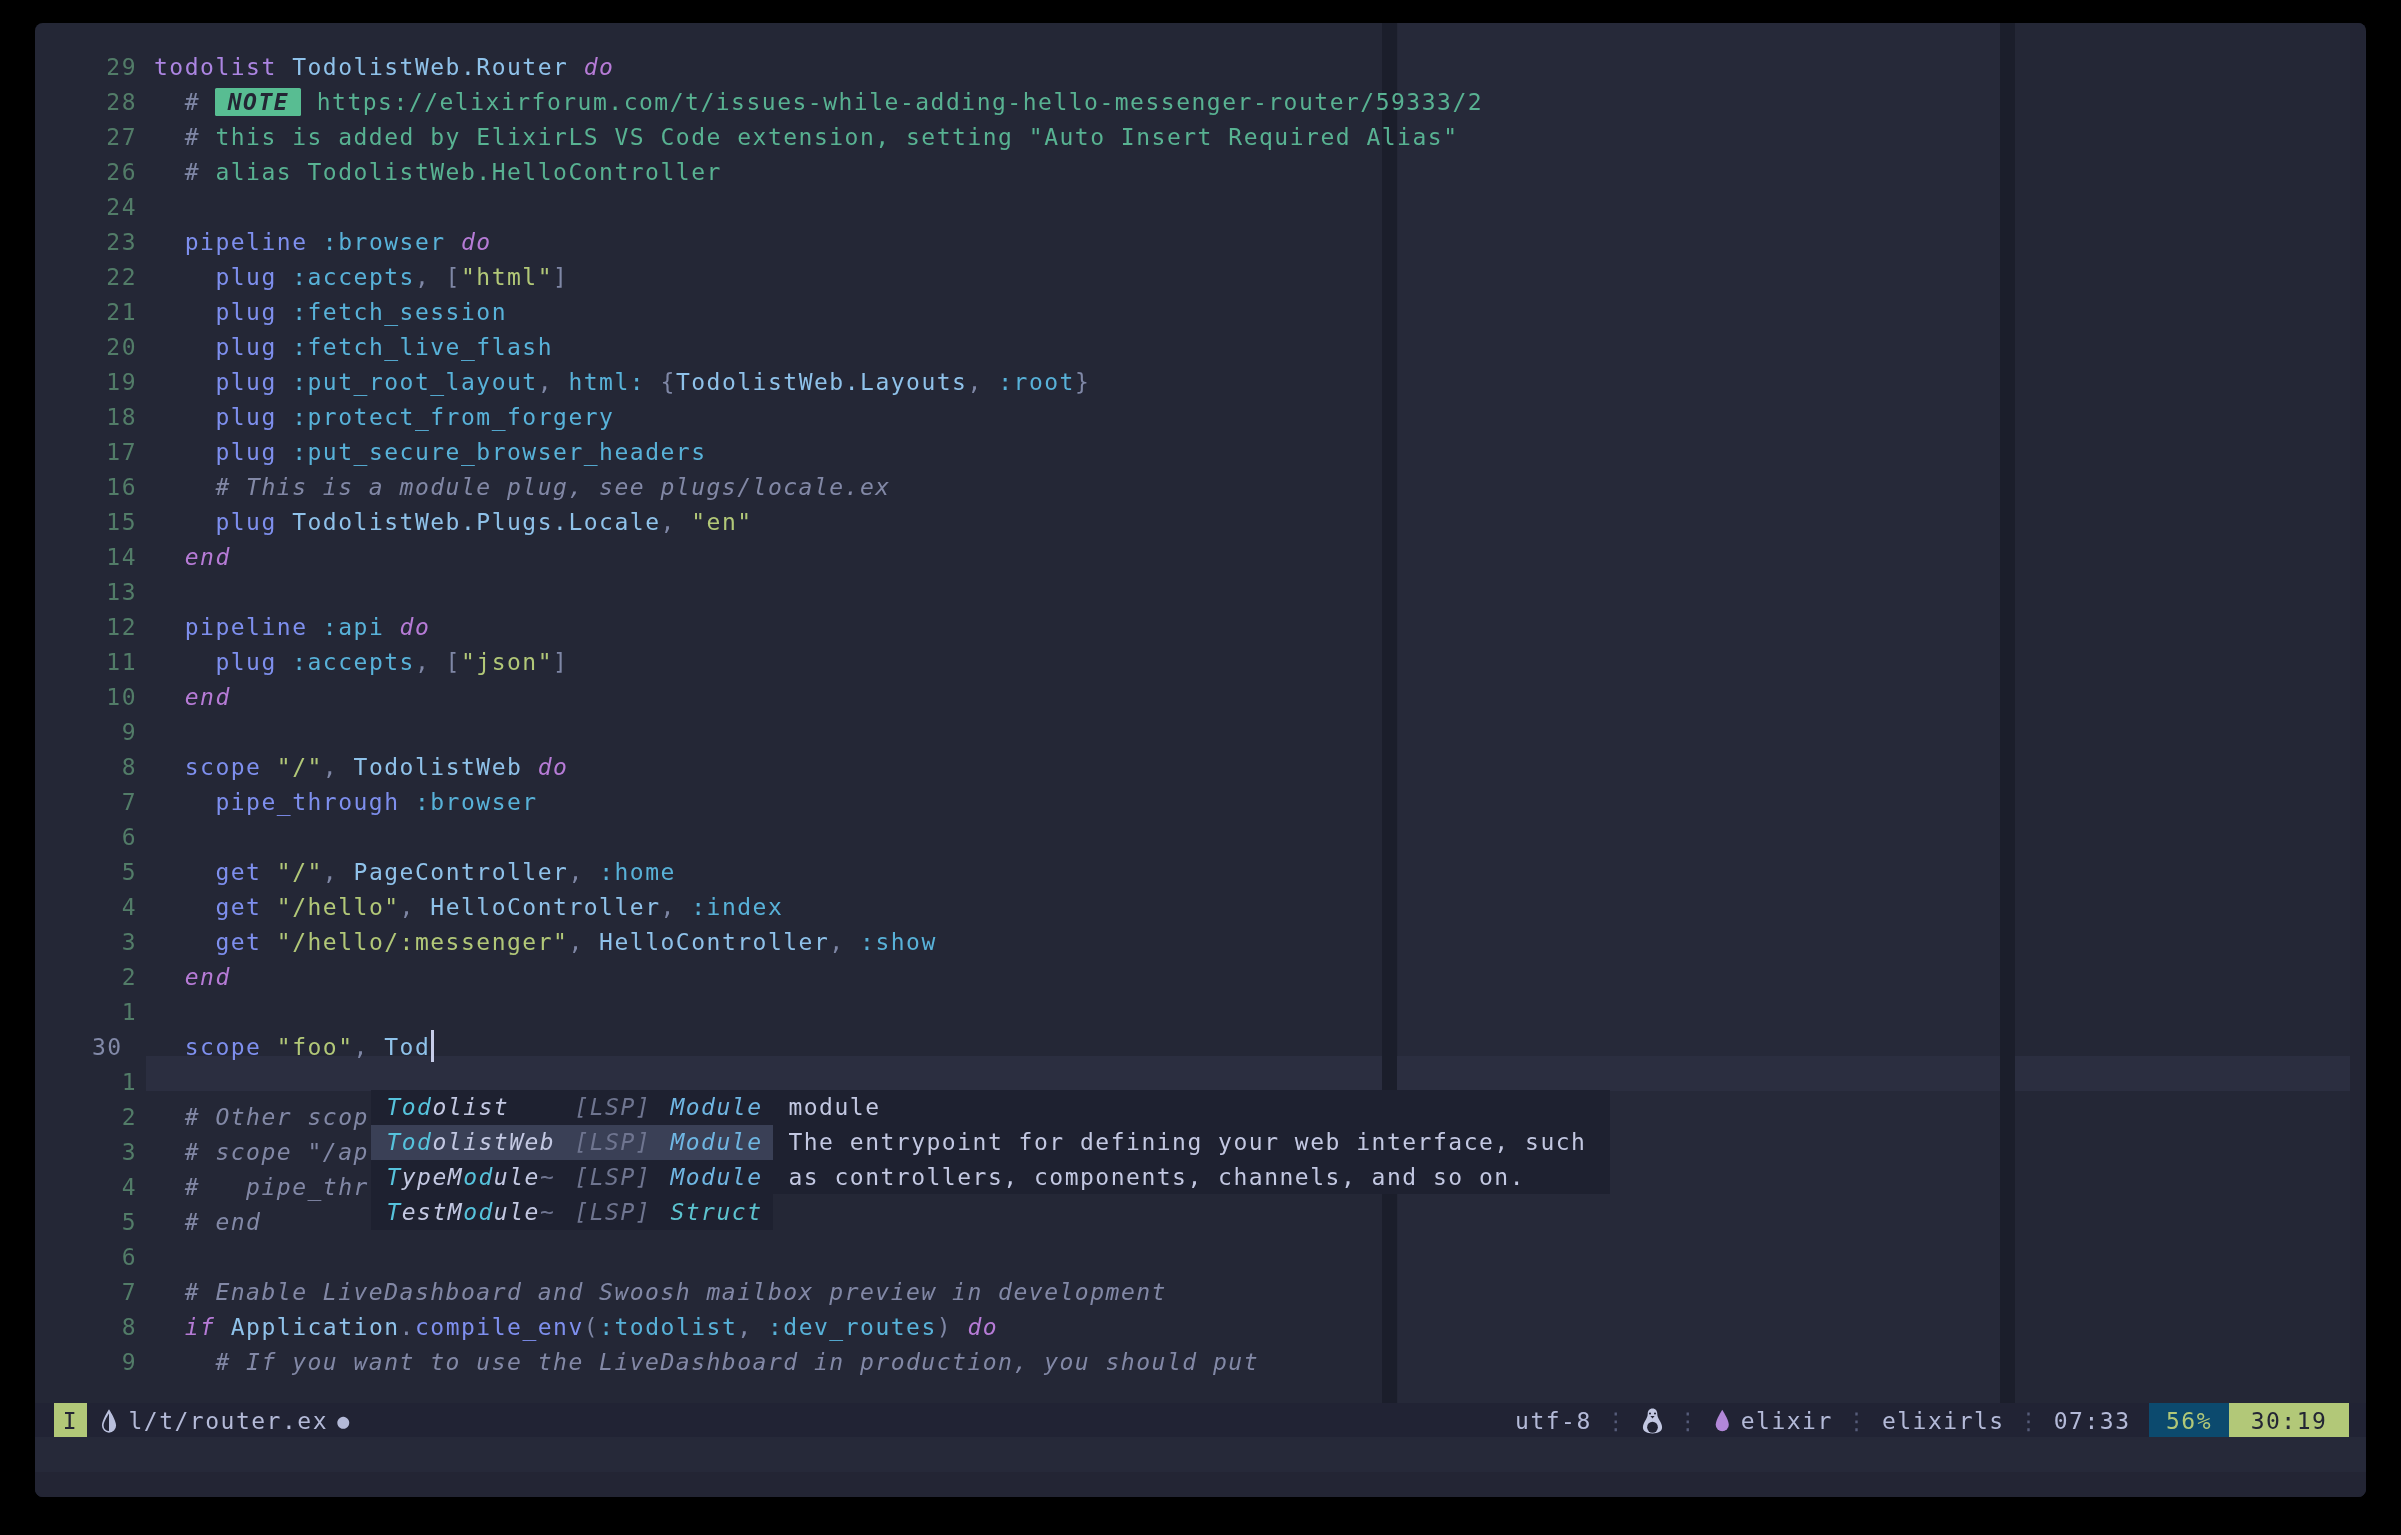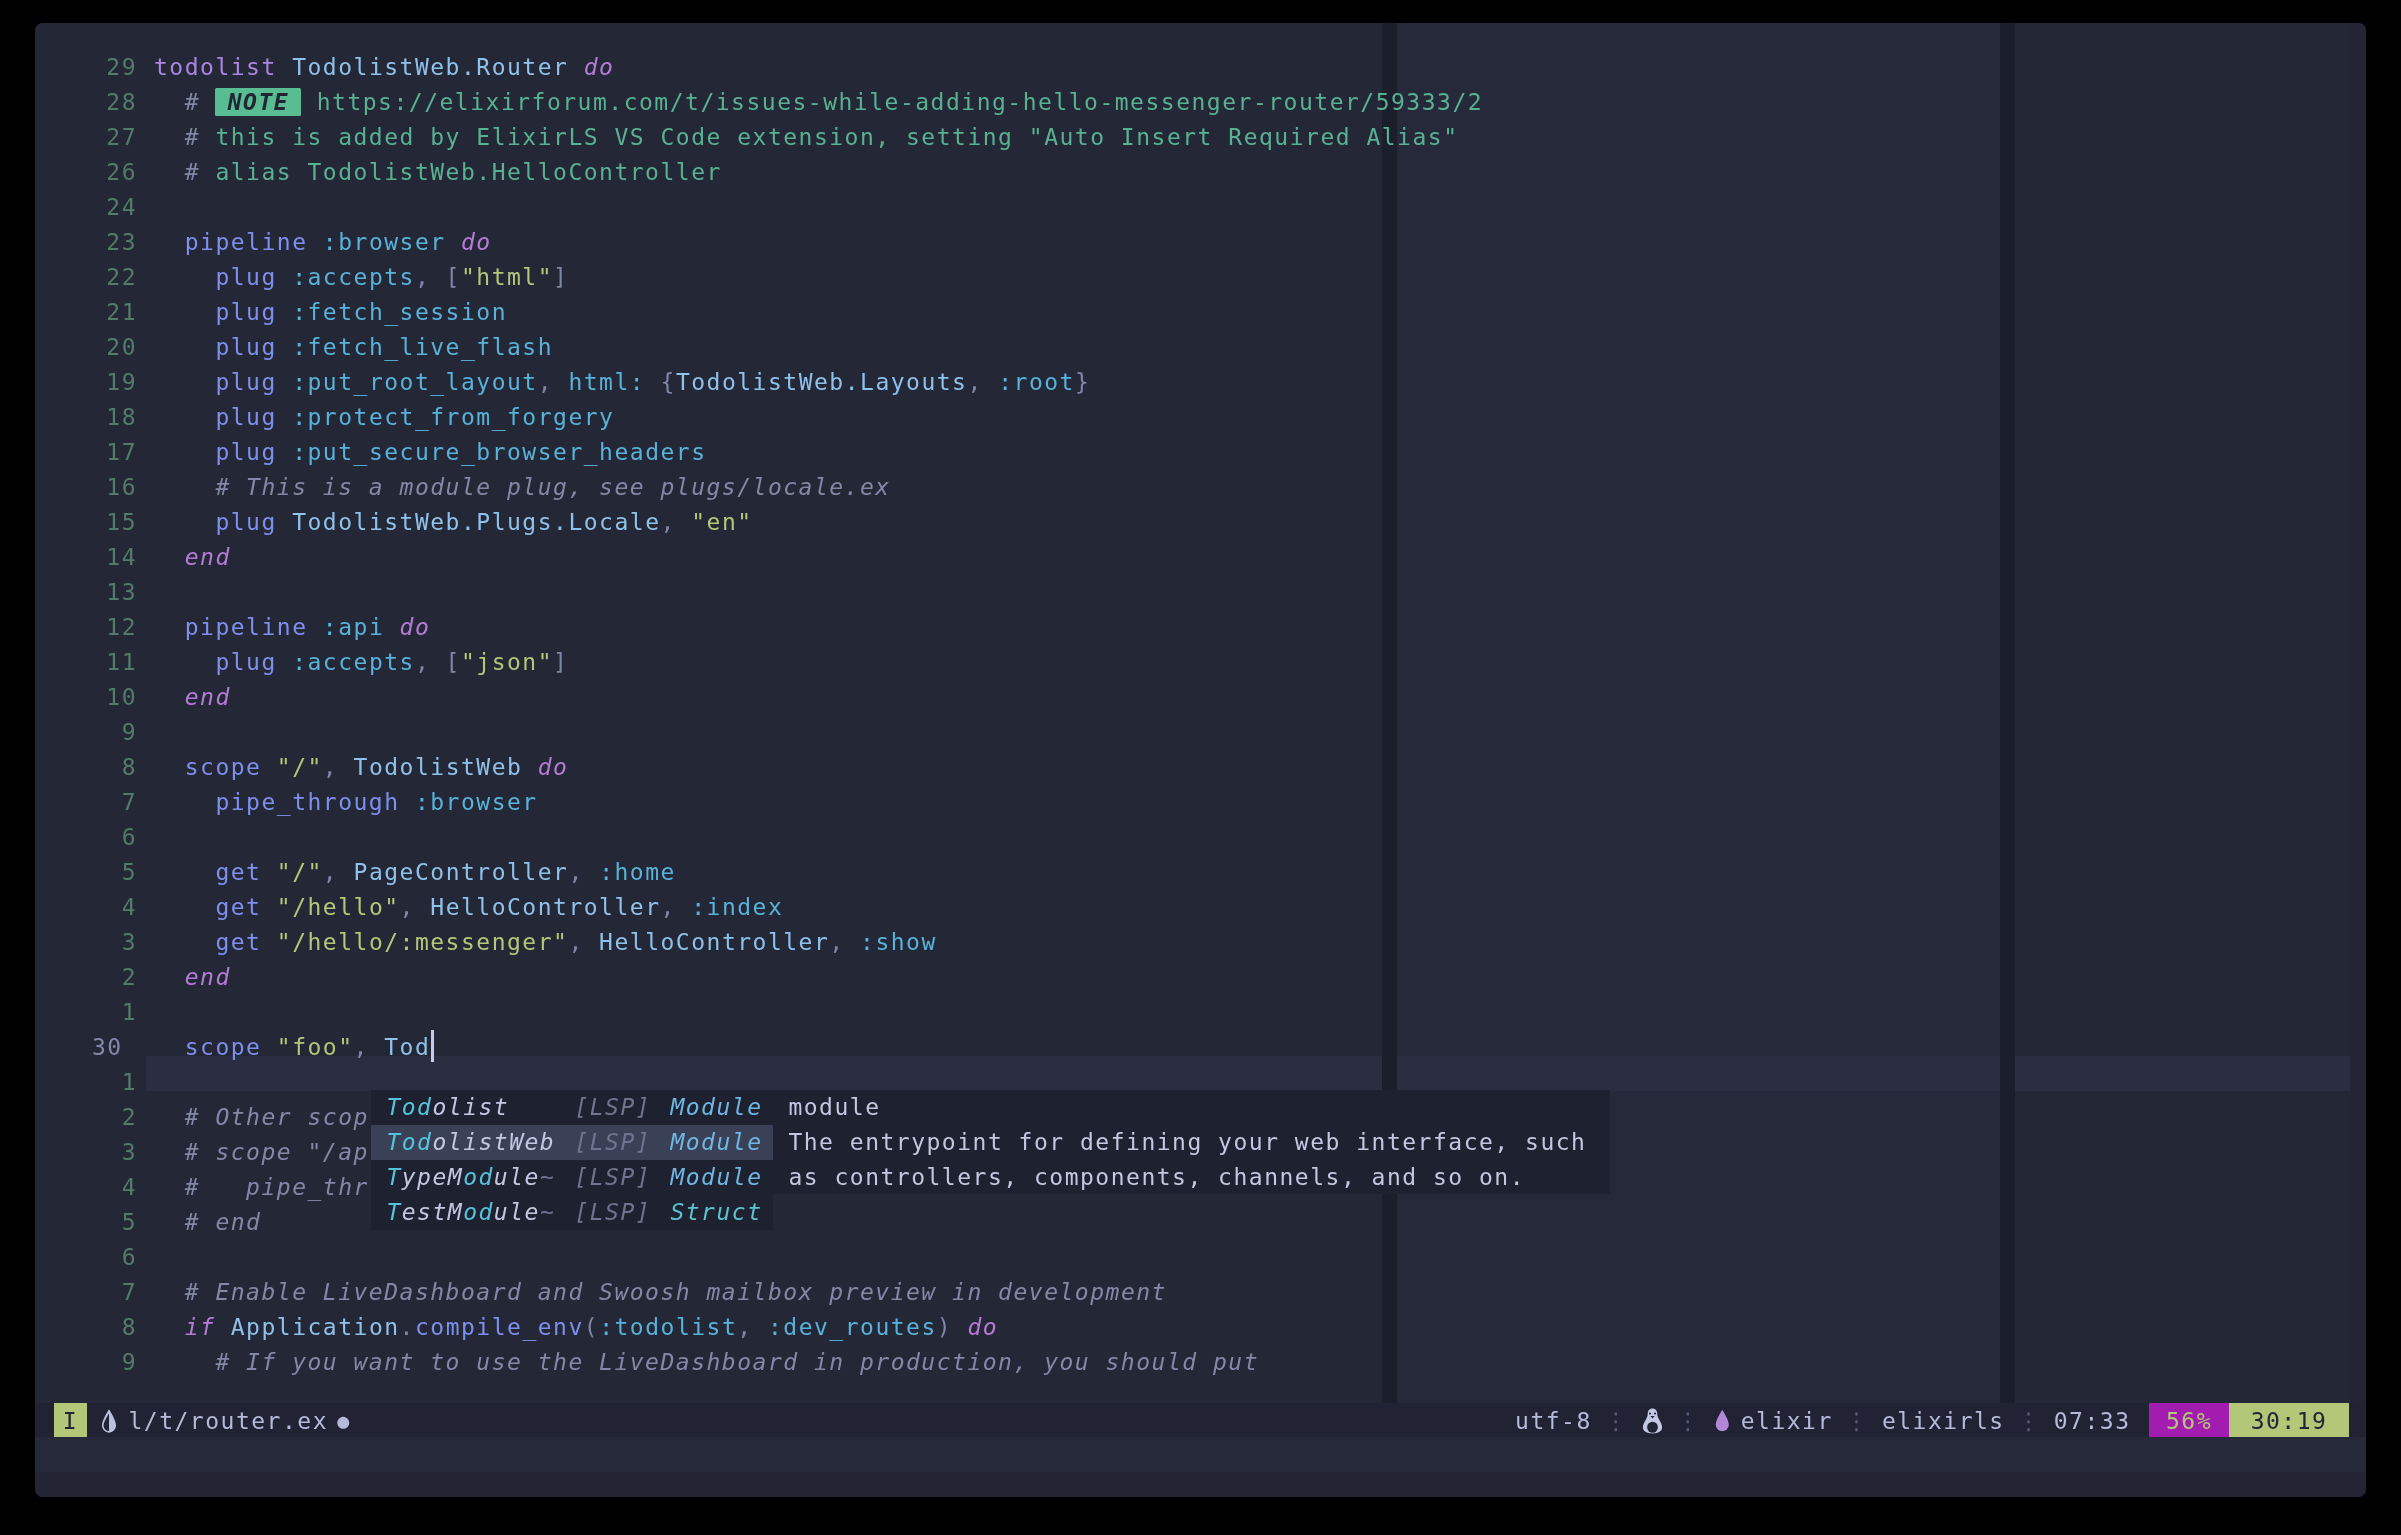--- a/index.html
+++ b/index.html
@@ -70,21 +70,21 @@
     color:var(--bg-dim,#232534);display:flex;align-items:center;justify-content:center;
     font-weight:500;}
   #file-icon{margin-left:12.3px;display:flex;align-items:center;}
   #file-path{margin-left:9.2px;}
   #modified-dot{margin-left:9.2px;font-size:20px;}
   #status-right{margin-left:auto;display:flex;align-items:center;}
   .sep{color:#565c7a;margin:0 12.3px;}
   #os-icon,#ft-icon{display:flex;align-items:center;}
   #ft-label{margin-left:9.2px;}
   #percent-box{height:35px;display:flex;align-items:center;padding:16px 17px;margin-left:18.5px;
-    background:#a21caf;color:var(--lime,#b2c878);}
+    background:#0c4a6e;color:var(--lime,#b2c878);}
   #position-box{height:35px;display:flex;align-items:center;padding:0 21.6px;
     background:var(--lime,#b2c878);color:var(--bg-dim,#232534);margin-right:17px;}
 
   #cmdline{position:absolute;left:0;top:1414px;width:2331px;height:35px;
     background:var(--bg-mid,#272a3b);z-index:8;}
   #bottom-strip{position:absolute;left:0;top:1449px;width:2331px;height:25px;
     background:var(--bg-dim,#232534);z-index:8;}
 </style>
 </head>
 <body>

